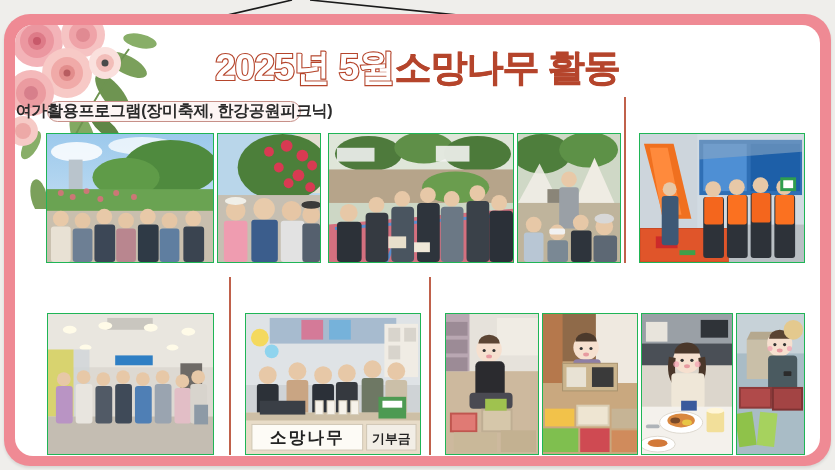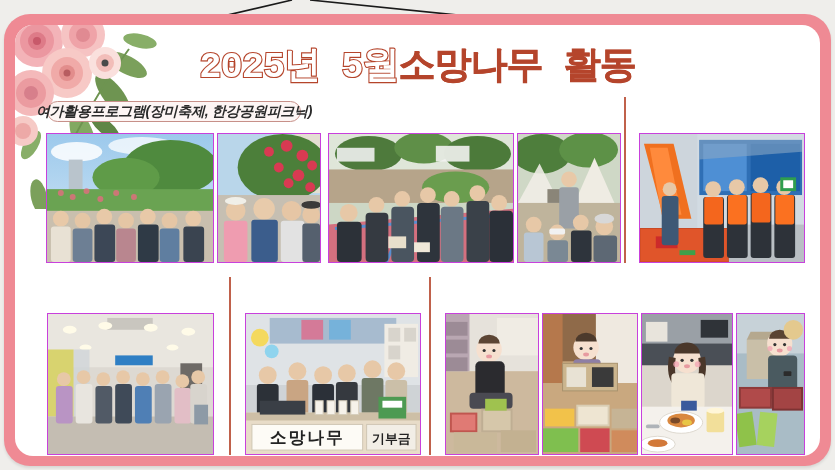--- a/index.html
+++ b/index.html
@@ -41,21 +41,21 @@
   }
   .nail.left  { left: 144px; }
   .nail.right { left: 608px; }
 
   
   .title-wrap {
     position: absolute; left: 0; top: 24px; width: 100%;
     text-align: center; white-space: nowrap;
   }
   .title-a, .title-b {
-    font-family: Liberation Mono, monospace;
+    font-family: Liberation Sans, sans-serif;
     font-size: 37px;
     font-weight: 700;
     letter-spacing: -1px;
     line-height: 1;
   }
   .title-a {
     color: #ffffff;
     -webkit-text-stroke: 2.2px #b5452c;
     paint-order: stroke fill;
     text-shadow: 1px 1px 0 rgba(181,69,44,.35);
@@ -69,41 +69,40 @@
   .floral { position: absolute; left: -6px; top: -6px; width: 150px; height: 190px; pointer-events: none; }
 
   
   .pill {
     position: absolute;
     height: 21px;
     border: 1.4px solid #c79089;
     border-radius: 11px;
     background: #fdf5f4;
     color: #2a2a2a;
-    font-size: 14px;
+    font-size: 16px;
     font-weight: 700;
     display: flex; align-items: center; justify-content: center;
     white-space: nowrap;
     letter-spacing: -.3px;
-    font-style: italic;
   }
 
   
   .vdiv {
     position: absolute;
     width: 1.6px;
     background: #b5452c;
     opacity: .85;
   }
 
   
   .photo {
     position: absolute;
     overflow: hidden;
-    background: #d946ef;
+    background: #22c55e;
     border: 1px solid rgba(0,0,0,.08);
   }
   .photo svg { display: block; width: 100%; height: 100%; }
 </style>
 </head>
 <body>
 
 <svg class="hanger" viewBox="0 0 835 40">
   <line x1="292" y1="0" x2="159" y2="31" stroke="#1a1a1a" stroke-width="1.6"></line>
   <line x1="310" y1="0" x2="615" y2="31" stroke="#1a1a1a" stroke-width="1.6"></line>

